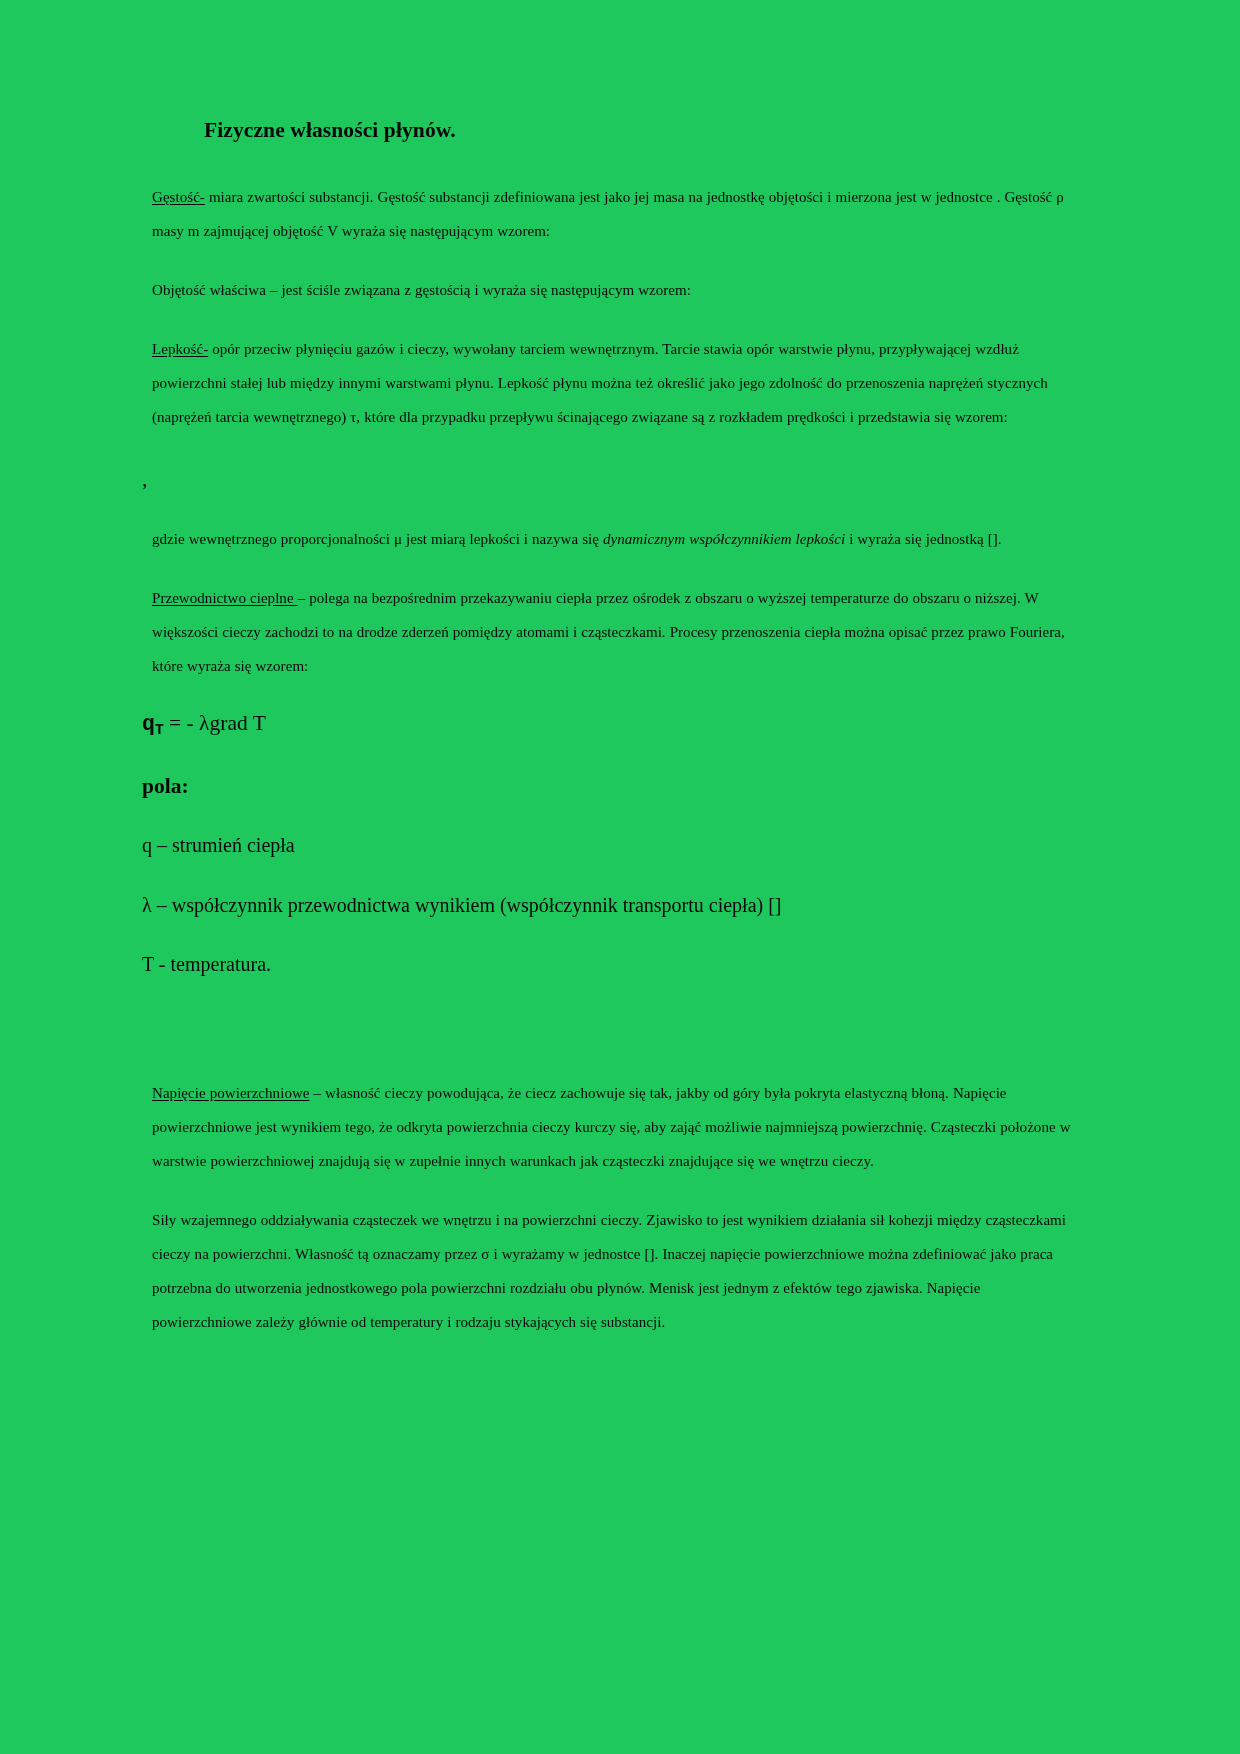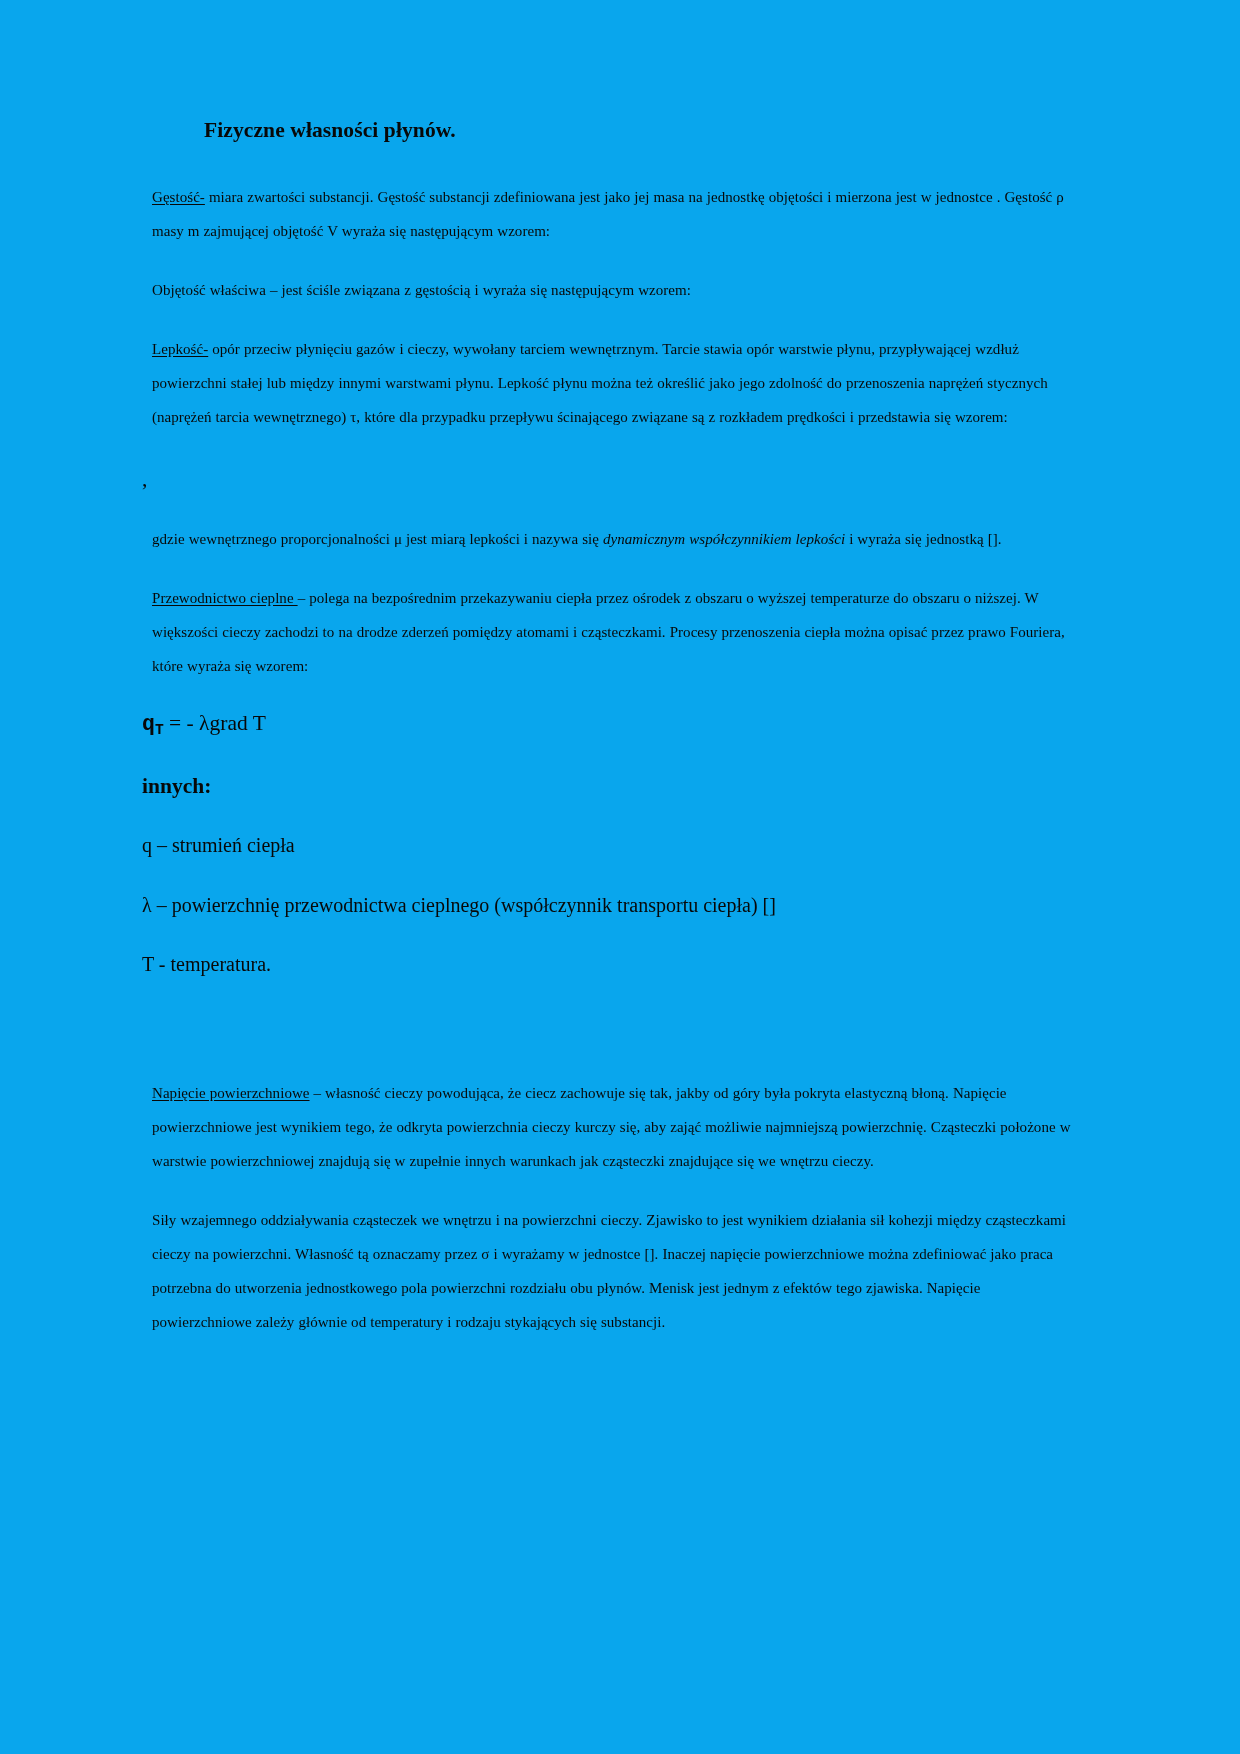--- a/index.html
+++ b/index.html
@@ -15,21 +15,21 @@
     font-family: "Liberation Serif", "DejaVu Serif", serif;
     color: #0d0d0d;
     overflow: hidden;
   }
   .page {
     position: absolute;
     left: 0;
     top: 0;
     width: 1240px;
     height: 1754px;
-    background: #0ea5e9;
+    background: #22c55e;
   }
   .content {
     position: absolute;
     left: 142px;
     top: 118px;
     width: 930px;
   }
   
   .scan {
     -webkit-font-smoothing: antialiased;
@@ -115,25 +115,25 @@
     <p class="para"><span class="u">Lepkość-</span><span> opór przeciw płynięciu gazów i cieczy, wywołany tarciem wewnętrznym. Tarcie stawia opór warstwie płynu, przypływającej wzdłuż powierzchni stałej lub między innymi warstwami płynu. Lepkość płynu można też określić jako jego zdolność do przenoszenia naprężeń stycznych (naprężeń tarcia wewnętrznego) τ, które dla przypadku przepływu ścinającego związane są z rozkładem prędkości i przedstawia się wzorem:</span></p>
 
     <p class="comma-line">,</p>
 
     <p class="para"><span>gdzie wewnętrznego proporcjonalności μ jest miarą lepkości i nazywa się </span><span class="it">dynamicznym współczynnikiem lepkości</span><span> i wyraża się jednostką [].</span></p>
 
     <p class="para"><span class="u">Przewodnictwo cieplne </span><span>– polega na bezpośrednim przekazywaniu ciepła przez ośrodek z obszaru o wyższej temperaturze do obszaru o niższej. W większości cieczy zachodzi to na drodze zderzeń pomiędzy atomami i cząsteczkami. Procesy przenoszenia ciepła można opisać przez prawo Fouriera, które wyraża się wzorem:</span></p>
 
     <p class="formula"><span class="bold nowrap"><span>q</span><sub>T</sub></span><span> = - λgrad T</span></p>
 
-    <p class="gdzie">innych:</p>
+    <p class="gdzie">pola:</p>
 
     <p class="defline">q – strumień ciepła</p>
 
-    <p class="defline">λ – powierzchnię przewodnictwa cieplnego (współczynnik transportu ciepła) []</p>
+    <p class="defline">λ – współczynnik przewodnictwa wynikiem (współczynnik transportu ciepła) []</p>
 
     <p class="defline gap-after">T - temperatura.</p>
 
     <p class="para"><span class="u">Napięcie powierzchniowe</span><span> – własność cieczy powodująca, że ciecz zachowuje się tak, jakby od góry była pokryta elastyczną błoną. Napięcie powierzchniowe jest wynikiem tego, że odkryta powierzchnia cieczy kurczy się, aby zająć możliwie najmniejszą powierzchnię. Cząsteczki położone w warstwie powierzchniowej znajdują się w zupełnie innych warunkach jak cząsteczki znajdujące się we wnętrzu cieczy.</span></p>
 
     <p class="para">Siły wzajemnego oddziaływania cząsteczek we wnętrzu i na powierzchni cieczy. Zjawisko to jest wynikiem działania sił kohezji między cząsteczkami cieczy na powierzchni. Własność tą oznaczamy przez σ i wyrażamy w jednostce []. Inaczej napięcie powierzchniowe można zdefiniować jako praca potrzebna do utworzenia jednostkowego pola powierzchni rozdziału obu płynów. Menisk jest jednym z efektów tego zjawiska. Napięcie powierzchniowe zależy głównie od temperatury i rodzaju stykających się substancji.</p>
 
   </div>
 </div>
 

